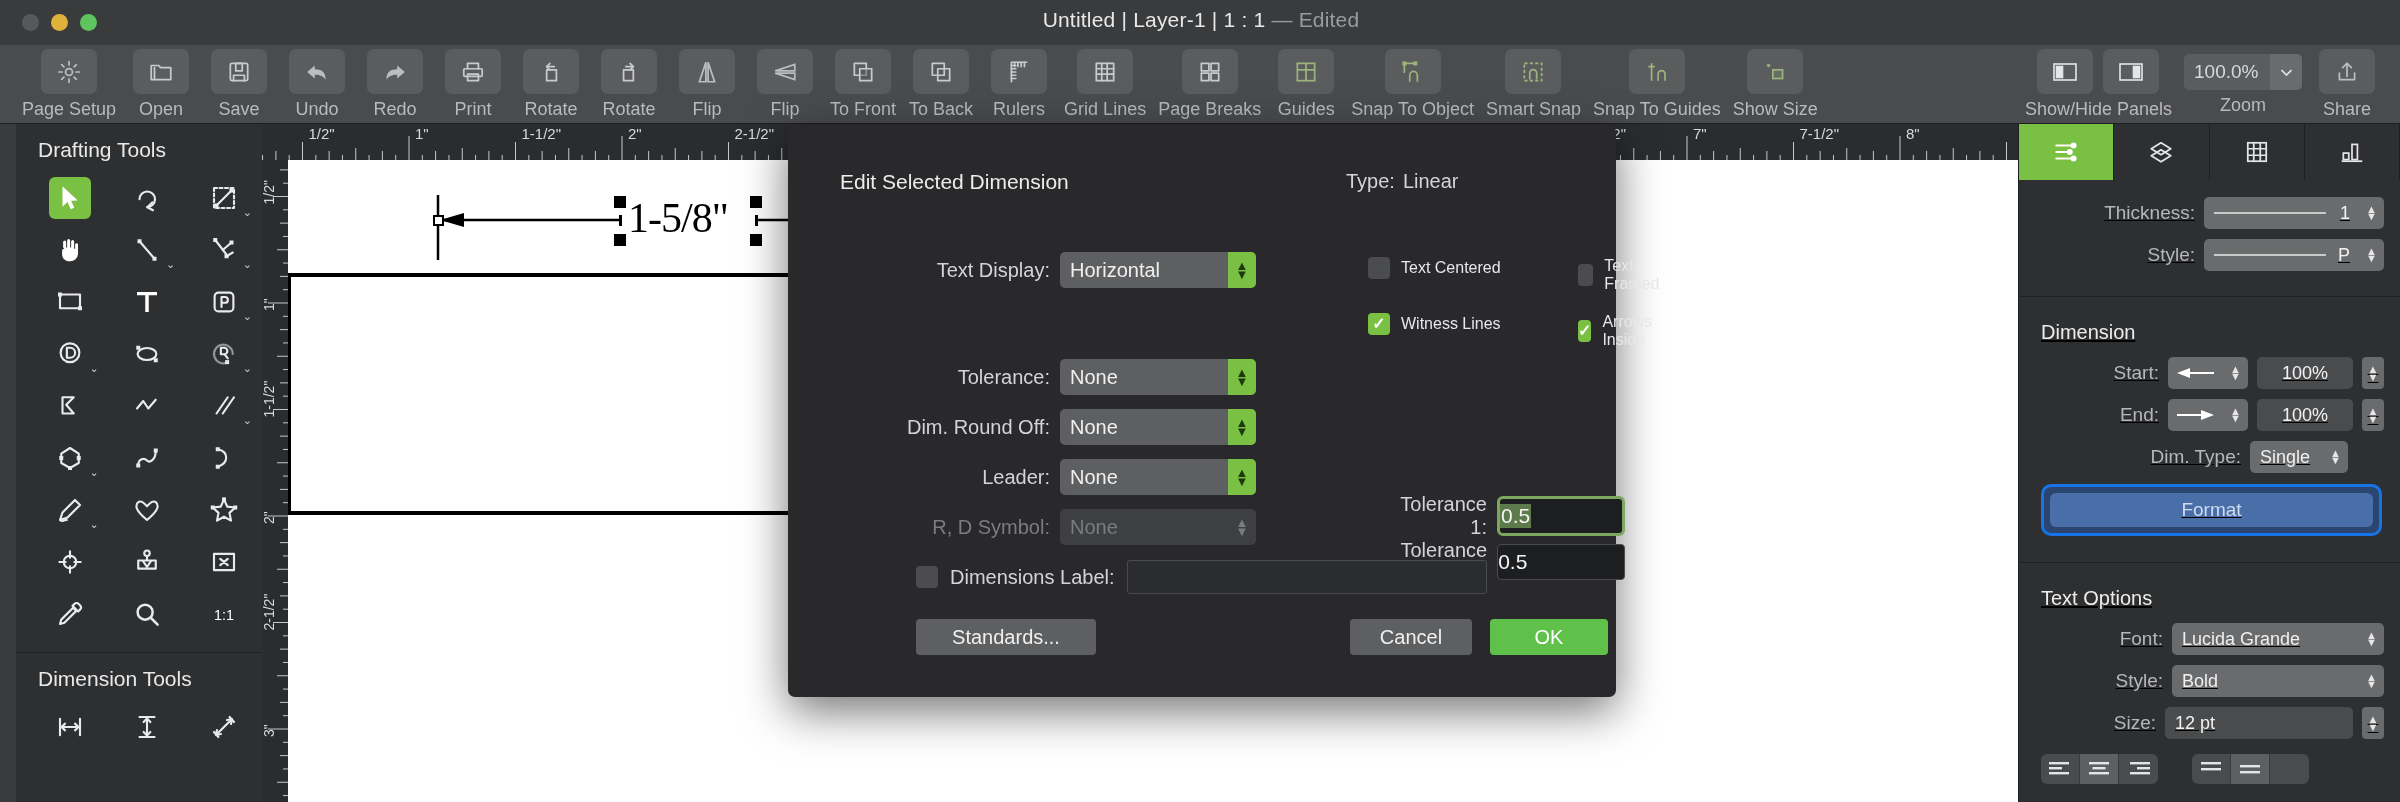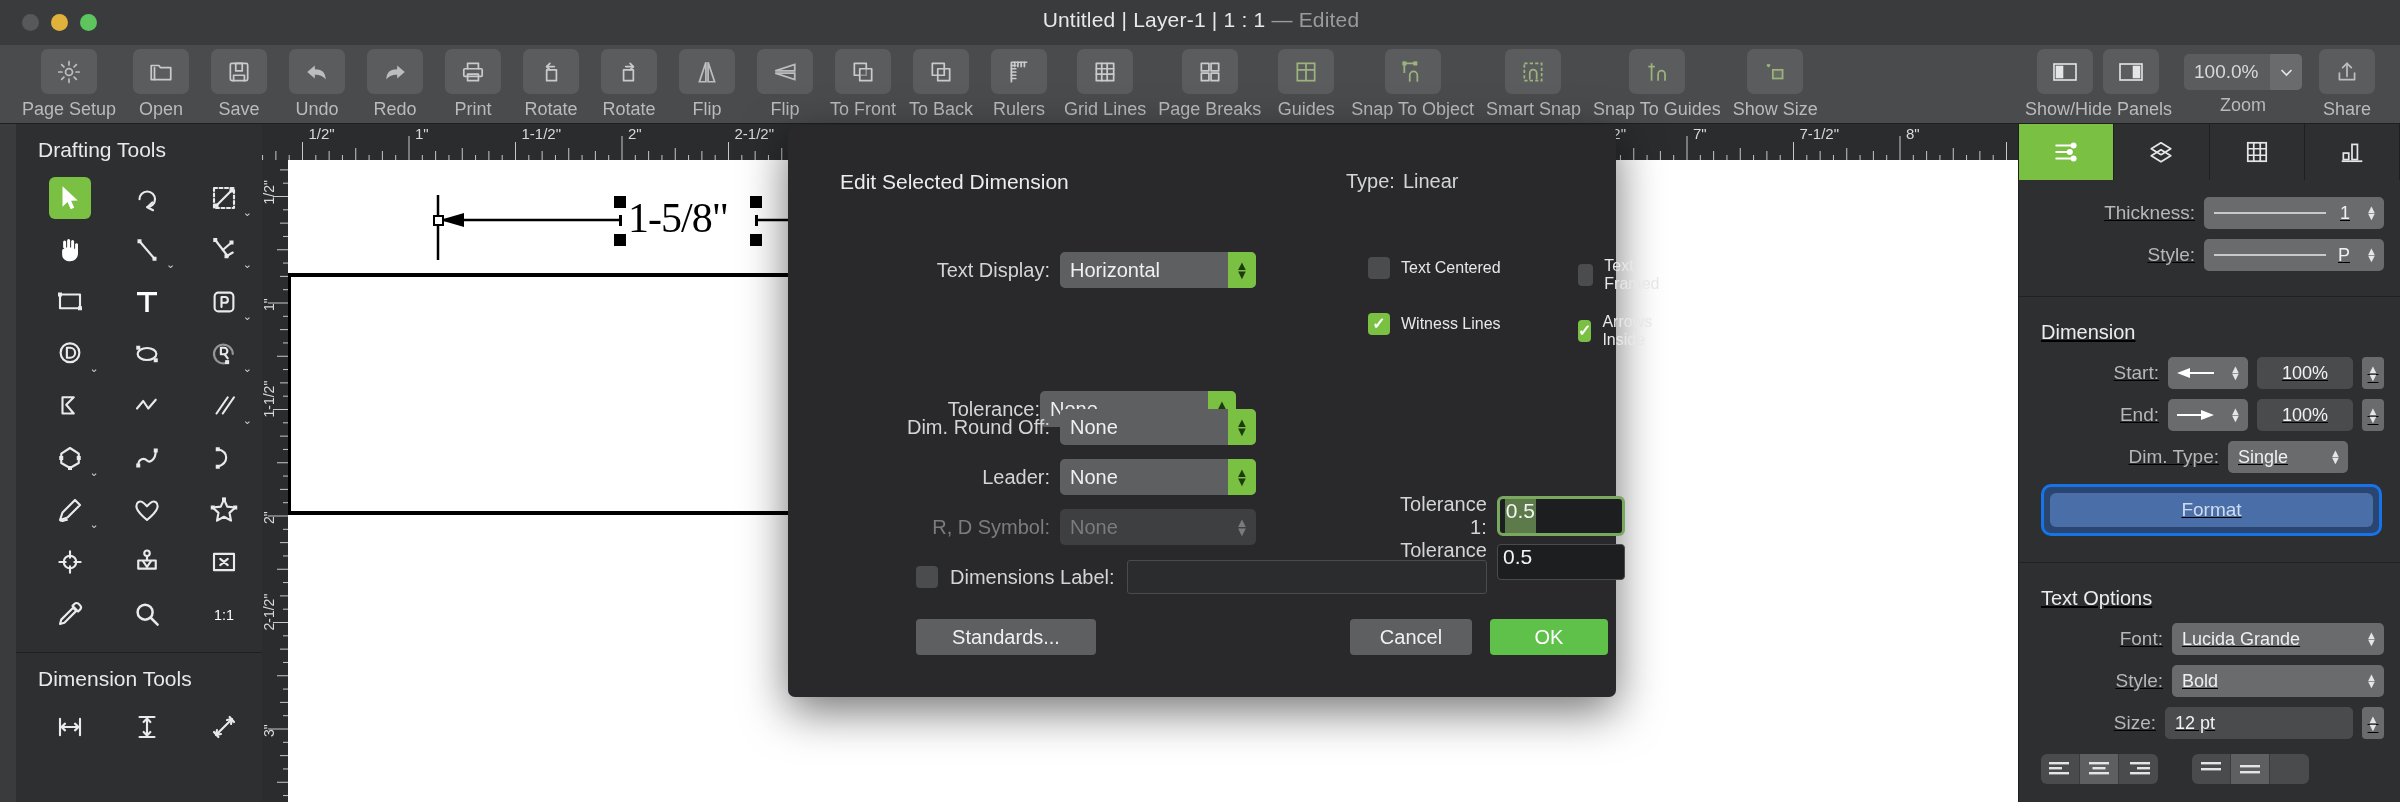--- a/index.html
+++ b/index.html
@@ -179,22 +179,22 @@
   .chk { display:flex; align-items:center; gap:11px; }
   .cbox {
     width:22px; height:22px; border-radius:4px; background:#4b4c4e;
     display:flex; align-items:center; justify-content:center;
   }
   .cbox.on { background:#7ac043; }
   .cbox .tick { color:#ffffff; font-size:16px; font-weight:bold; line-height:1; }
   .chk span.lbl { font-size:16px; color:#e6e7e9; }
   .tolfield {
     background:#1d1e20; border:1px solid #4a4b4d; border-radius:4px;
-    height:36px; width:140px; display:flex; 
-    padding-left:5px; font-size:21px; color:#f4f4f4;
+    height:36px; width:140px; display:flex; align-items:center;
+    font-size:21px; color:#f4f4f4;
   }
   .tolfield.focused {
     border:3px solid #7ba85f; background:#1d1e20; height:40px;
     border-radius:6px;
   }
   .tolfield .sel { background:#5c7a4a; padding:0 1px; }
   .labelfield {
     background:#2b2c2e; border:1px solid #4a4b4d; border-radius:3px;
     height:34px; width:360px;
   }
@@ -1048,21 +1048,21 @@
             <line x1="1" y1="7" x2="29" y2="7" stroke="#fff" stroke-width="2"></line>
             <polygon points="38,7 25,2 25,12" fill="#fff"></polygon>
           </svg>
           <span class="steps">▲<br>▼</span>
         </div>
         <div class="valbox">100%</div>
         <div class="stepper">▲<br>▼</div>
       </div>
       <div class="rrow" style="padding-right:52px;">
         <span class="rlab">Dim. Type:</span>
-        <div class="popup" style="width:120px;">
+        <div class="popup" style="width:98px;">
           <span>Single</span>
           <span class="steps">▲<br>▼</span>
         </div>
       </div>
       <div class="formatwrap">
         <div class="formatbtn">Format</div>
       </div>
     </div>
 
     <div class="rdivider"></div>
@@ -1177,21 +1177,21 @@
         </div>
       <span class="lbl">Witness Lines</span>
     </div>
     <div class="chk" style="position:absolute;left:790px;top:188px;">
       <div class="cbox on">
           <span class="tick">✓</span>
         </div>
       <span class="lbl">Arrows Inside</span>
     </div>
 
-    <div class="dlg-row" style="left:72px;top:234px;margin-top:32px;">
+    <div class="dlg-row" style="left:82px;top:234px;gap:10px;">
       <span class="dlg-lab" style="width:180px;">Tolerance:</span>
       <div class="dpopup">
         <span>None</span>
         <span class="dstep">▲<br>▼</span>
       </div>
     </div>
 
     <div class="dlg-row" style="left:82px;top:284px;gap:10px;">
       <span class="dlg-lab" style="width:180px;">Dim. Round Off:</span>
       <div class="dpopup">

